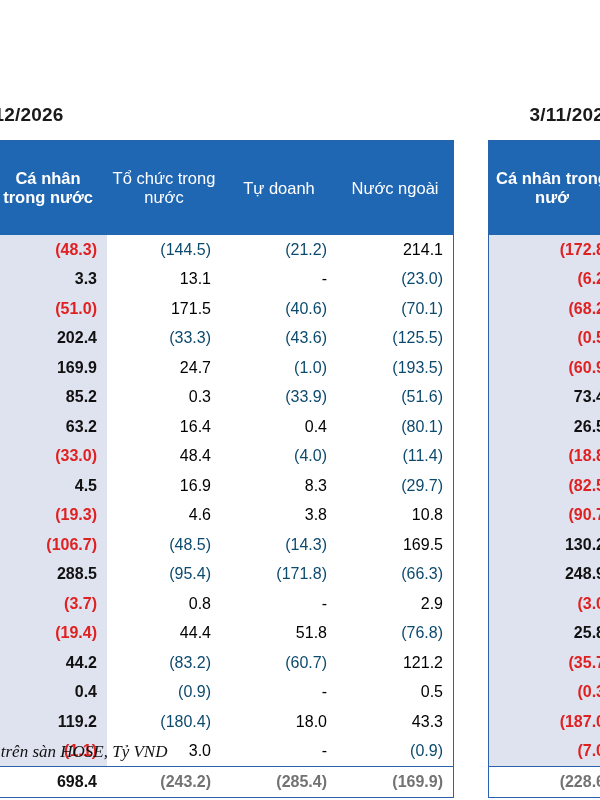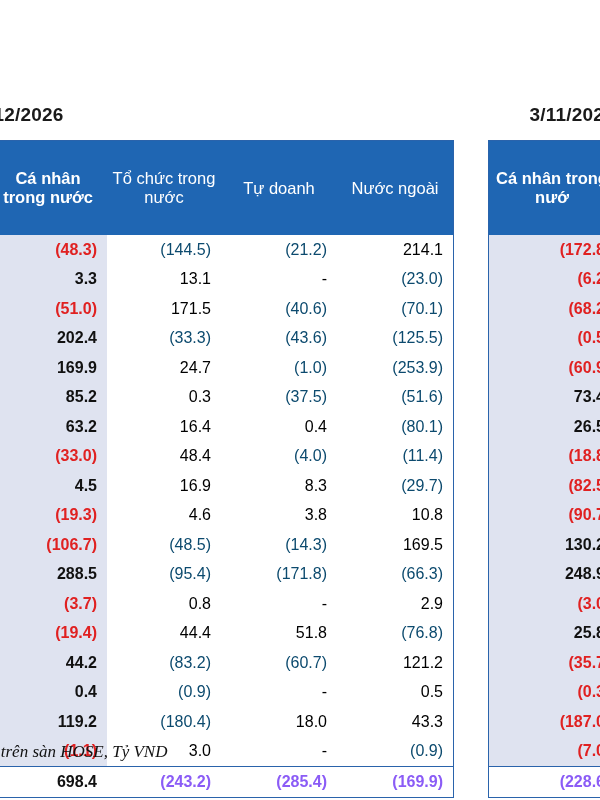--- a/index.html
+++ b/index.html
@@ -112,21 +112,21 @@
   }
   tbody tr.total td {
     font-weight: bold;
     border-top: 1px solid #2a63ab;
   }
   tbody tr.total td.c0 {
     background: #ffffff;
     color: #111111;
   }
   tbody tr.total td.neg {
-    color: #8b5cf6;
+    color: #737373;
   }
 
   .col-w0 { width: 118px; }
   .col-w1 { width: 114px; }
   .col-w2 { width: 116px; }
   .col-w3 { width: 116px; }
 
   .rcol-w0 { width: 126px; }
 
   
@@ -189,26 +189,26 @@
           <tr>
             <td class="c0 ">202.4</td>
             <td class="neg">(33.3)</td>
             <td class="neg">(43.6)</td>
             <td class="neg">(125.5)</td>
           </tr>
           <tr>
             <td class="c0 ">169.9</td>
             <td class="">24.7</td>
             <td class="neg">(1.0)</td>
-            <td class="neg">(253.9)</td>
+            <td class="neg">(193.5)</td>
           </tr>
           <tr>
             <td class="c0 ">85.2</td>
             <td class="">0.3</td>
-            <td class="neg">(37.5)</td>
+            <td class="neg">(33.9)</td>
             <td class="neg">(51.6)</td>
           </tr>
           <tr>
             <td class="c0 ">63.2</td>
             <td class="">16.4</td>
             <td class="">0.4</td>
             <td class="neg">(80.1)</td>
           </tr>
           <tr>
             <td class="c0 neg">(33.0)</td>

